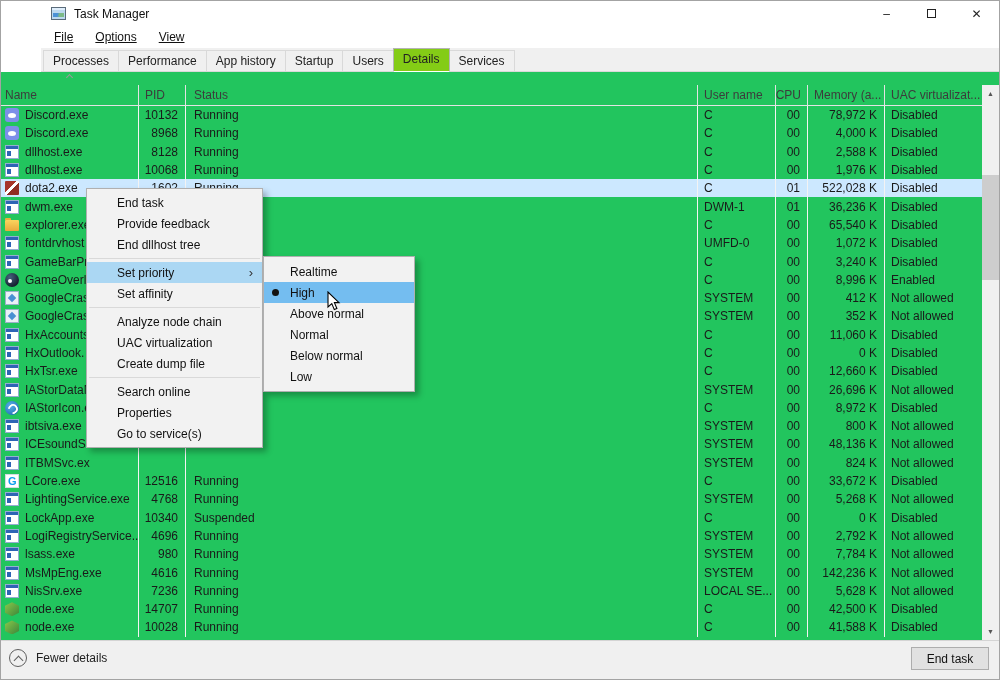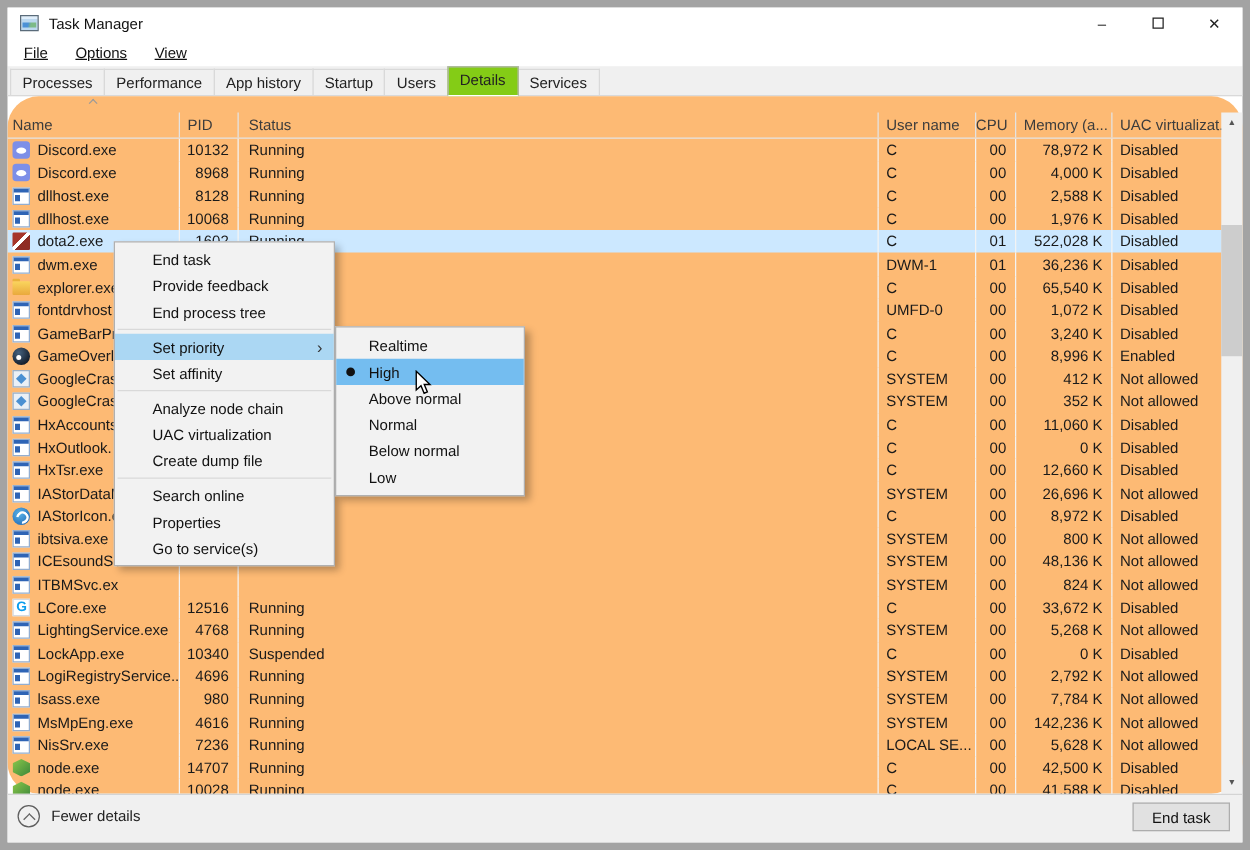--- a/index.html
+++ b/index.html
@@ -1,18 +1,18 @@
 <!DOCTYPE html>
 <html><head>
 <meta charset="utf-8">
 <style>
   * { margin:0; padding:0; box-sizing:border-box; }
   html,body { width:1000px; height:680px; background:#fff; }
   body { font-family:"Liberation Sans", sans-serif; font-size:12px; color:#1a1a1a; }
-  .window { position:relative; width:1000px; height:680px; background:#fff; border:6px solid #a3a3a3; overflow:hidden; }
+  .window { position:relative; width:1000px; height:680px; background:#fff; border:1px solid #a3a3a3; overflow:hidden;padding-left:40px; }
 
   
   .titlebar { height:25px; display:flex; align-items:center; background:#fff; }
   .app-icon { width:15px; height:13px; margin:0 8px 0 10px; border:1px solid #5a6b7a;
               background:linear-gradient(#dfeefb 0 2px, #bcd8ef 2px); position:relative; }
   .app-icon::after { content:""; position:absolute; left:1px; right:1px; bottom:2px; height:4px;
               background:linear-gradient(100deg,#2f7fd0 40%, #6db36d 60%); opacity:.8; }
   .title { font-size:12px; color:#111; }
   .win-controls { margin-left:auto; display:flex; height:25px; }
   .win-btn { width:45px; height:25px; display:flex; align-items:center; justify-content:center; color:#222; font-size:12px; }
@@ -21,21 +21,21 @@
   
   .menubar { height:22px; display:flex; align-items:center; padding-left:2px; background:#fff; }
   .menubar span { padding:3px 11px; color:#111;text-decoration:underline; }
 
   
   .tabbar { height:24px; background:#f0f0f0; display:flex; align-items:flex-end; border-bottom:1px solid #d9d9d9; padding-left:2px; }
   .tab { padding:3px 9px 4px 9px; background:#f0f0f0; border:1px solid #d9d9d9; border-bottom:none; margin-right:-1px; height:21px; color:#222; }
   .tab.active { background:#84cc16; border:1px solid #b4b4b4; border-bottom:1px solid #fff; height:24px; margin-bottom:-1px; position:relative; z-index:2; }
 
   
-  .table-wrap { position:absolute; top:71px; left:0; right:0; bottom:39px; background:#fdba74;border-radius:25px; }
+  .table-wrap { position:absolute; top:71px; left:0; right:0; bottom:39px; background:#22c55e; }
   .theader { position:absolute; top:13px; left:0; width:983px; height:21px; display:flex; border-bottom:1px solid #e3e3e3; }
   .hcell { display:flex; align-items:center; padding-left:6px; color:#3c3c3c; border-right:1px solid #e3e3e3; overflow:hidden; white-space:nowrap; }
   .hcell.r { justify-content:flex-end; padding-right:6px; }
   .sort-ind { position:absolute; left:66px; top:1px; width:6px; height:6px; }
   .sort-ind::before { content:""; position:absolute; left:0; top:2px; width:4px; height:4px;
        border-left:1px solid #9a9a9a; border-top:1px solid #9a9a9a; transform:rotate(45deg); }
   .tbody { position:absolute; top:34px; left:0; width:983px; }
   .row { display:flex; height:18.31px; align-items:center; }
   .row.sel { background:#cce8ff; }
   .cell { height:100%; display:flex; align-items:center; padding-left:6px; overflow:hidden; white-space:nowrap; border-right:1px solid #f3f3f3; }
@@ -504,21 +504,21 @@
   </div>
 
   <div class="cmenu">
       <div class="citem">
         <span>End task</span>
       </div>
       <div class="citem">
         <span>Provide feedback</span>
       </div>
       <div class="citem">
-        <span>End process tree</span>
+        <span>End dllhost tree</span>
       </div>
       <div class="csep"></div>
       <div class="citem hl">
         <span>Set priority</span>
         <span class="carrow">›</span>
       </div>
       <div class="citem">
         <span>Set affinity</span>
       </div>
       <div class="csep"></div>

